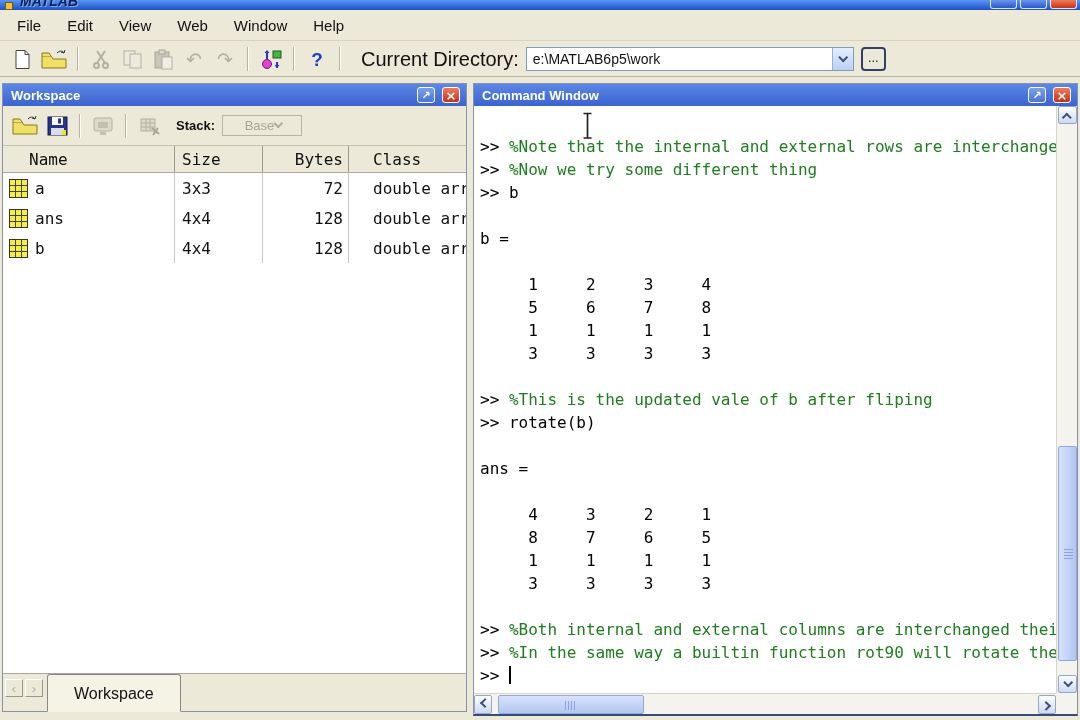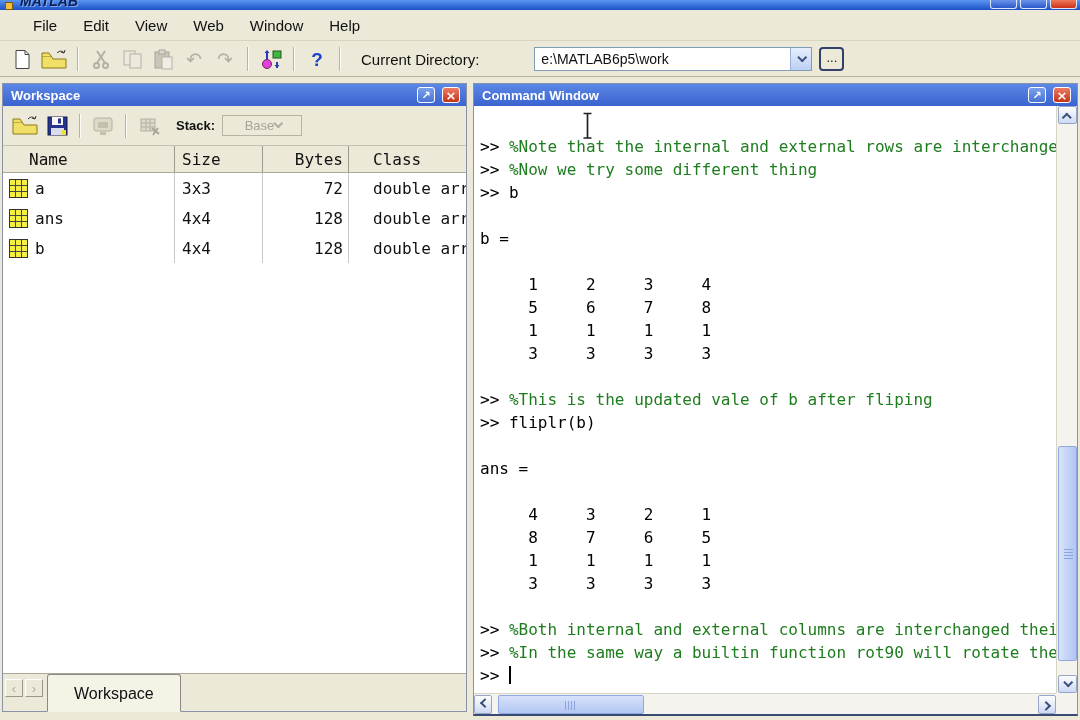--- a/index.html
+++ b/index.html
@@ -24,38 +24,38 @@
   .win-btn {
     position:absolute; top:0; width:27px; height:9px; border-radius:0 0 3px 3px;
     border:1px solid #dce6fa; border-top:none;
   }
   .win-btn.min  { left:990px;  background:linear-gradient(#6a94ec,#2a58c8); }
   .win-btn.max  { left:1020px; background:linear-gradient(#6a94ec,#2a58c8); }
   .win-btn.close{ left:1050px; background:linear-gradient(#f07a5a,#cc3218); }
 
   .menubar {
     position:absolute; left:0; top:10px; width:1080px; height:31px;
-    display:flex; align-items:center; padding-left:22px; gap:4px;
+    display:flex; align-items:center; padding-left:6px; gap:4px;
     background:#ece9d8; border-bottom:1px solid #d8d4c0;
   }
   .menu-item { padding:5px 11px; font-size:15px; color:#111; cursor:default; }
 
   .toolbar {
     position:absolute; left:0; top:42px; width:1080px; height:35px;
     display:flex; align-items:center; padding-left:10px; gap:7px;
     background:#ece9d8; border-bottom:1px solid #b8b4a4;
   }
   .tsep { width:2px; height:24px; margin:0 3px;
     border-left:1px solid #b8b4a4; border-right:1px solid #fdfdf6; }
   .tbtn { display:flex; align-items:center; justify-content:center; min-width:24px; height:26px; }
   .glyph-undo { font-size:19px; color:#b4b0a4; line-height:1; }
   .glyph-help { font-size:19px; font-weight:bold; color:#1a3fcc; line-height:1; }
-  .cd-label { font-size:15px; color:#111; margin-left:10px; }
+  .cd-label { font-size:20px; color:#111; margin-left:10px; }
   .combo {
-    display:flex; width:278px; height:24px; border:1px solid #7f9db9; background:#fff;margin-left:48px;
+    display:flex; width:328px; height:24px; border:1px solid #7f9db9; background:#fff;
   }
   .combo-value { flex:1; padding:3px 6px; font-size:14px; color:#111; white-space:pre; overflow:hidden; }
   .combo-drop {
     width:21px; background:linear-gradient(#e6eefc,#bcd0f4); border-left:1px solid #9ab0d8;
     display:flex; align-items:center; justify-content:center;
   }
   .browse-btn {
     width:25px; height:24px; border:2px solid #33406a; border-radius:4px; background:#ece9d8;
     font-size:13px; line-height:14px; text-align:center; color:#222; padding-top:2px;
   }
@@ -369,21 +369,21 @@
         <div class="cmd-line"><span>&gt;&gt; </span><span class="seg-command">b</span></div>
         <div class="cmd-line"></div>
         <div class="cmd-line"><span>b =</span></div>
         <div class="cmd-line"></div>
         <div class="cmd-line"><span>     1     2     3     4</span></div>
         <div class="cmd-line"><span>     5     6     7     8</span></div>
         <div class="cmd-line"><span>     1     1     1     1</span></div>
         <div class="cmd-line"><span>     3     3     3     3</span></div>
         <div class="cmd-line"></div>
         <div class="cmd-line"><span>&gt;&gt; </span><span class="seg-comment">%This is the updated vale of b after fliping</span></div>
-        <div class="cmd-line"><span>&gt;&gt; </span><span class="seg-command">fliplr(b)</span></div>
+        <div class="cmd-line"><span>&gt;&gt; </span><span class="seg-command">rotate(b)</span></div>
         <div class="cmd-line"></div>
         <div class="cmd-line"><span>ans =</span></div>
         <div class="cmd-line"></div>
         <div class="cmd-line"><span>     4     3     2     1</span></div>
         <div class="cmd-line"><span>     8     7     6     5</span></div>
         <div class="cmd-line"><span>     1     1     1     1</span></div>
         <div class="cmd-line"><span>     3     3     3     3</span></div>
         <div class="cmd-line"></div>
         <div class="cmd-line"><span>&gt;&gt; </span><span class="seg-comment">%Both internal and external columns are interchanged their</span></div>
         <div class="cmd-line"><span>&gt;&gt; </span><span class="seg-comment">%In the same way a builtin function rot90 will rotate the</span></div>

